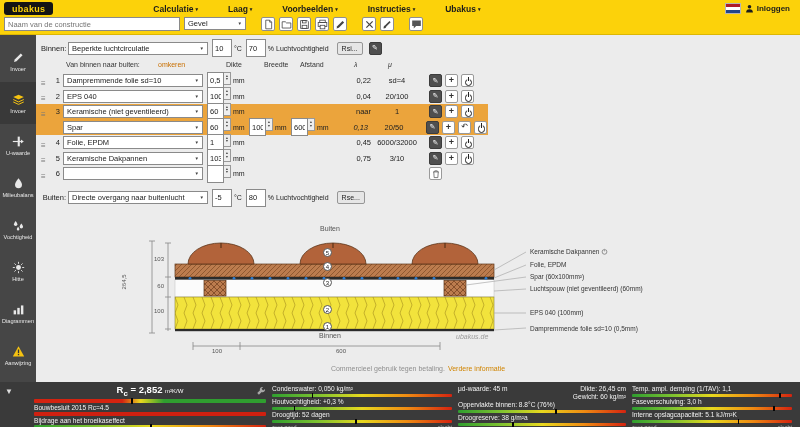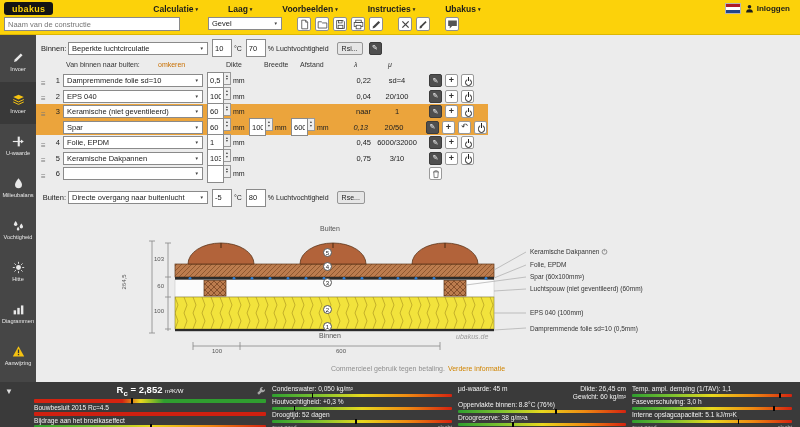--- a/index.html
+++ b/index.html
@@ -16,21 +16,21 @@
   .flag{width:14px;height:9px;display:flex;flex-direction:column;outline:1px solid #b5b5b5;}
   .flag i{flex:1;display:block;}
   .fr{background:#AE1C28}.fw{background:#fff}.fb{background:#21468B}
   .login{display:flex;align-items:center;gap:3px;font-size:8px;font-weight:bold;color:#1c1c1c;cursor:pointer;}
 
   .toolbar{position:absolute;left:0;top:17px;right:0;height:18px;background:#fcd20a;border-bottom:1px solid #dcb704;display:flex;align-items:flex-start;gap:4px;padding-left:4px;z-index:5;box-sizing:border-box;}
   .namein{width:168px;height:12px;border:1px solid #8a8a8a;font-size:7.5px;padding:0 3px;color:#333;font-family:"Liberation Sans",sans-serif;}
   .fselect{background:#fff;border:1px solid #8a8a8a;height:13px;display:flex;align-items:center;padding:0 3px;font-size:7.5px;color:#222;cursor:pointer;box-sizing:border-box;}
   .fselect::after{content:"▼";font-size:4.5px;color:#444;margin-left:3px;}
   .fselect .selv{flex:1;white-space:nowrap;overflow:hidden;}
-  .w74{width:74px;margin-left:24px;}
+  .w74{width:62px;}
   .tbtn{width:14px;height:14px;background:#fff;border:1px solid #8f8f8f;border-radius:2px;padding:0;display:flex;align-items:center;justify-content:center;cursor:pointer;}
   .tgap{width:7px;}
 
   
   .sidebar{position:absolute;left:0;top:35px;width:36px;bottom:45px;background:#464646;display:flex;flex-direction:column;align-items:center;padding-top:5px;box-sizing:border-box;z-index:4;}
   .sitem{width:36px;height:42px;display:flex;flex-direction:column;align-items:center;justify-content:center;gap:2px;cursor:pointer;}
   .sitem.active{background:#393939;}
   .slabel{font-size:5.6px;color:#e8e8e8;white-space:nowrap;}
 
   

